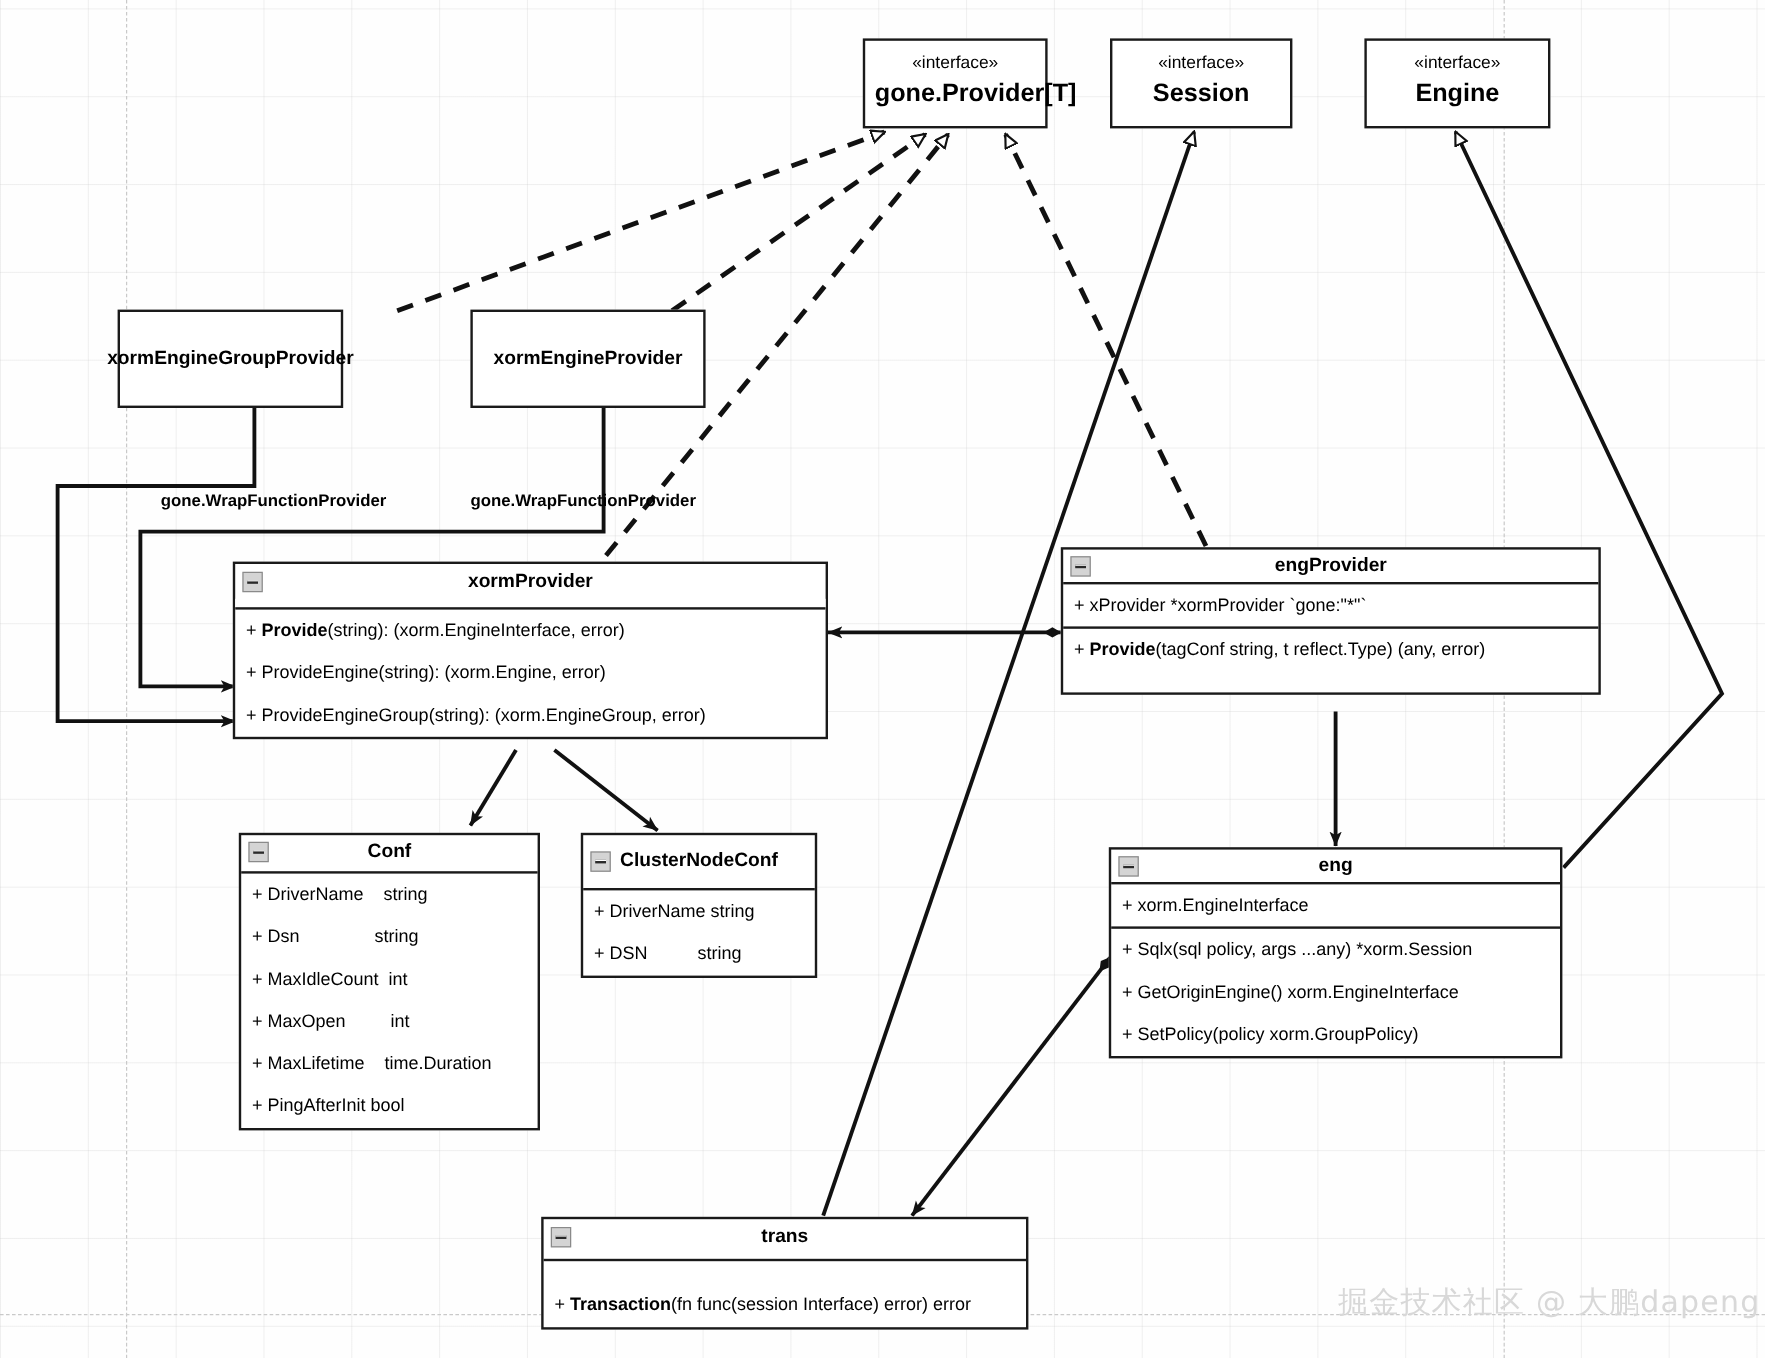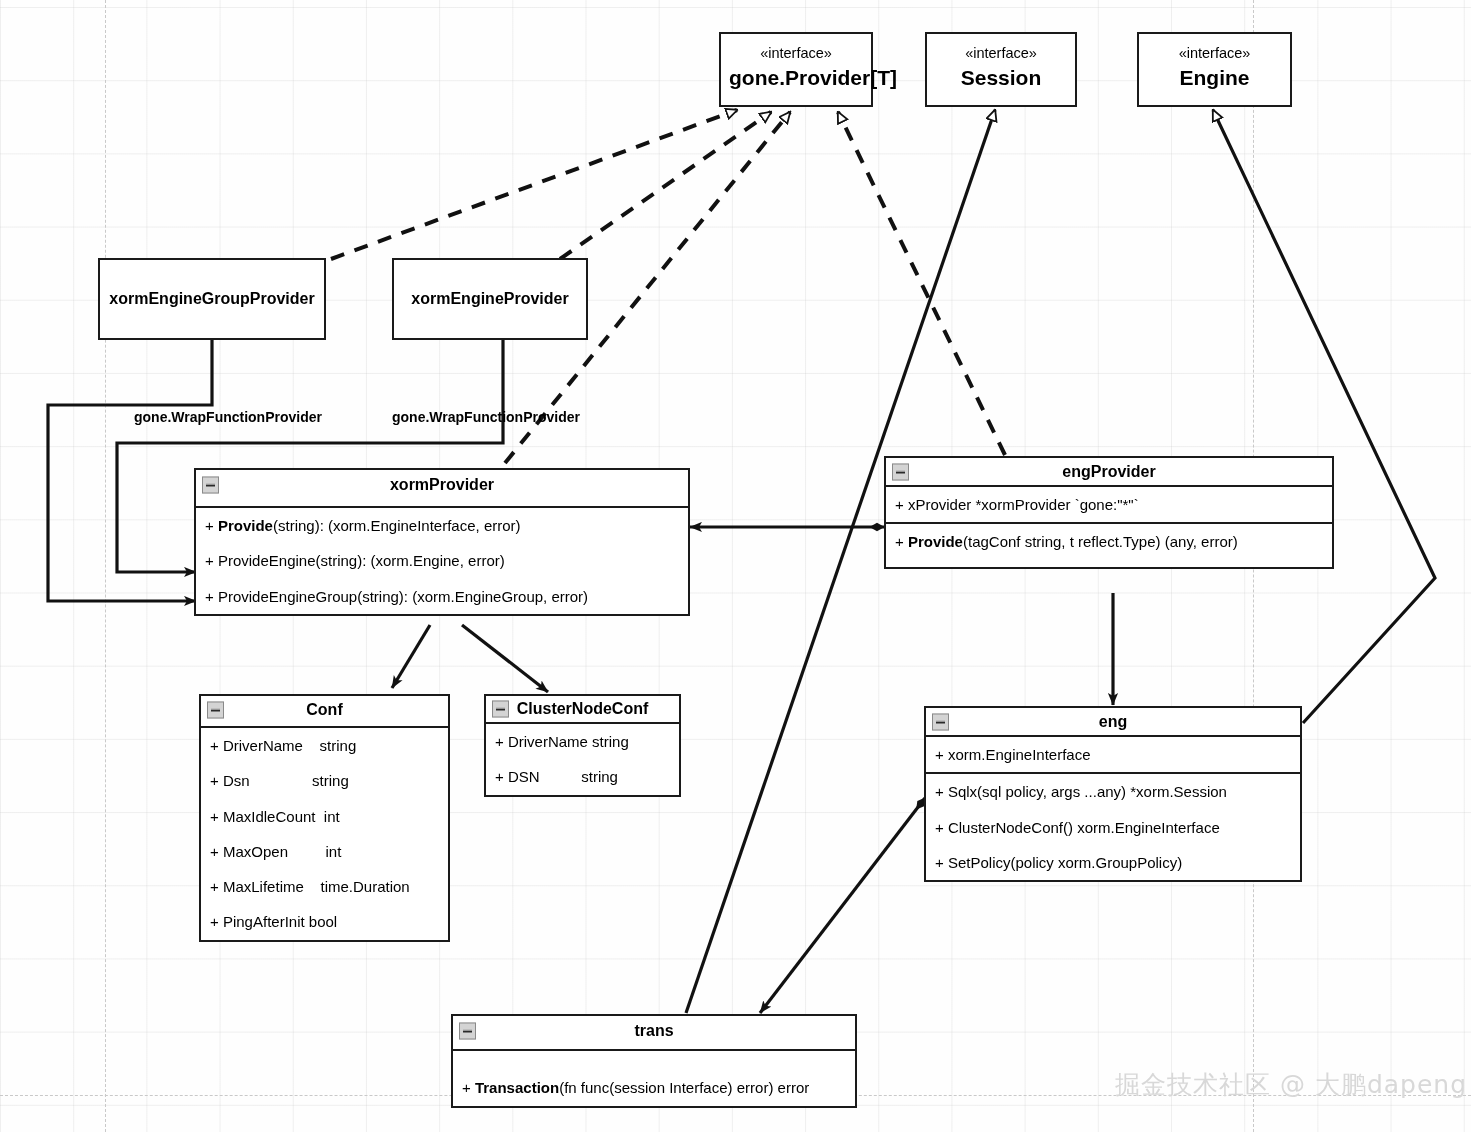--- a/index.html
+++ b/index.html
@@ -166,21 +166,21 @@
   <div class="node iface" style="left:925px; top:32px; width:152px; height:75px;">
     <div class="stereo">«interface»</div>
     <div class="nm">Session</div>
   </div>
 
   <div class="node iface" style="left:1137px; top:32px; width:155px; height:75px;">
     <div class="stereo">«interface»</div>
     <div class="nm">Engine</div>
   </div>
 
-  <div class="node" style="left:98px; top:258px; width:228px; height:82px; display:flex; align-items:center; justify-content:center;">
+  <div class="node" style="left:98px; top:258px; width:188px; height:82px; display:flex; align-items:center; justify-content:center;">
     <span style="font-weight:bold; font-size:16px;">xormEngineGroupProvider</span>
   </div>
 
   <div class="node" style="left:392px; top:258px; width:196px; height:82px; display:flex; align-items:center; justify-content:center;">
     <span style="font-weight:bold; font-size:16px;">xormEngineProvider</span>
   </div>
 
   <div class="edge-label" style="left:134px; top:373px;">gone.WrapFunctionProvider</div>
   <div class="edge-label" style="left:392px; top:373px;">gone.WrapFunctionProvider</div>
 
@@ -203,21 +203,21 @@
     <div class="hdr">
       <span class="collapse">
           <i></i>
         </span>
       <span>engProvider</span>
     </div>
     <div class="compart">
       <div class="row"><span>+</span> <span>xProvider *xormProvider `gone:"*"`</span></div>
     </div>
     <div class="compart">
-      <div class="row" style="padding-bottom:16px;"><span>+</span> <b>Provide</b><span>(tagConf string, t reflect.Type) (any, error)</span></div>
+      <div class="row" style="padding-bottom:26px;"><span>+</span> <b>Provide</b><span>(tagConf string, t reflect.Type) (any, error)</span></div>
     </div>
   </div>
 
   <div class="node" style="left:199px; top:694px; width:251px;">
     <div class="hdr thin" style="height:28px;">
       <span class="collapse">
           <i></i>
         </span>
       <span>Conf</span>
     </div>
@@ -226,21 +226,21 @@
       <div class="row"><span>+</span> <span>DriverName    string</span></div>
       <div class="row"><span>+</span> <span>Dsn               string</span></div>
       <div class="row"><span>+</span> <span>MaxIdleCount  int</span></div>
       <div class="row"><span>+</span> <span>MaxOpen         int</span></div>
       <div class="row"><span>+</span> <span>MaxLifetime    time.Duration</span></div>
       <div class="row"><span>+</span> <span>PingAfterInit bool</span></div>
     </div>
   </div>
 
   <div class="node" style="left:484px; top:694px; width:197px;">
-    <div class="hdr" style="height:28px;">
+    <div class="hdr" style="height:46px;">
       <span class="collapse">
           <i></i>
         </span>
       <span>ClusterNodeConf</span>
     </div>
     <div class="compart">
       <div class="row"><span>+</span> <span>DriverName string</span></div>
       <div class="row"><span>+</span> <span>DSN          string</span></div>
     </div>
   </div>
@@ -250,21 +250,21 @@
       <span class="collapse">
           <i></i>
         </span>
       <span>eng</span>
     </div>
     <div class="compart">
       <div class="row"><span>+</span> <span>xorm.EngineInterface</span></div>
     </div>
     <div class="compart">
       <div class="row"><span>+</span> <span>Sqlx(sql policy, args ...any) *xorm.Session</span></div>
-      <div class="row"><span>+</span> <span>ClusterNodeConf() xorm.EngineInterface</span></div>
+      <div class="row"><span>+</span> <span>GetOriginEngine() xorm.EngineInterface</span></div>
       <div class="row"><span>+</span> <span>SetPolicy(policy xorm.GroupPolicy)</span></div>
     </div>
   </div>
 
   <div class="node" style="left:451px; top:1014px; width:406px;">
     <div class="hdr thin" style="height:30px;">
       <span class="collapse">
           <i></i>
         </span>
       <span>trans</span>

